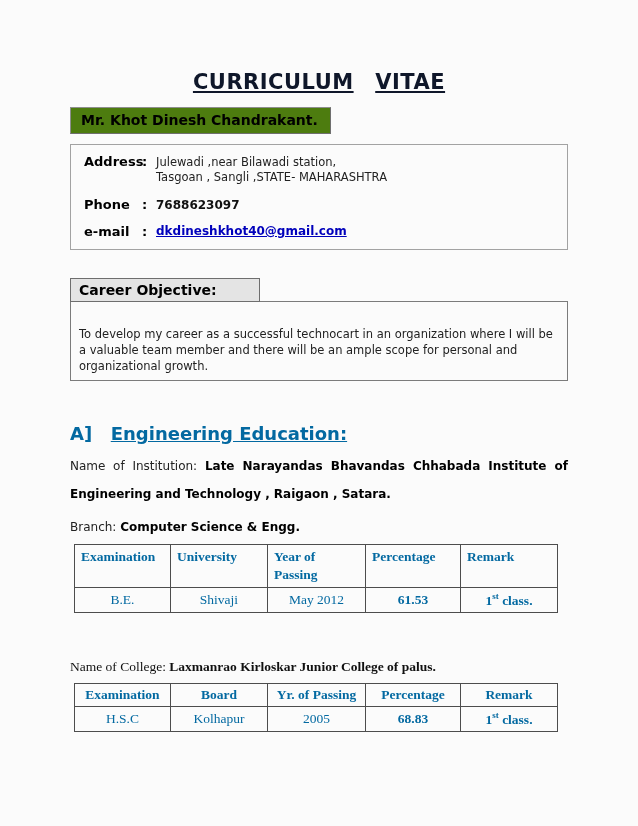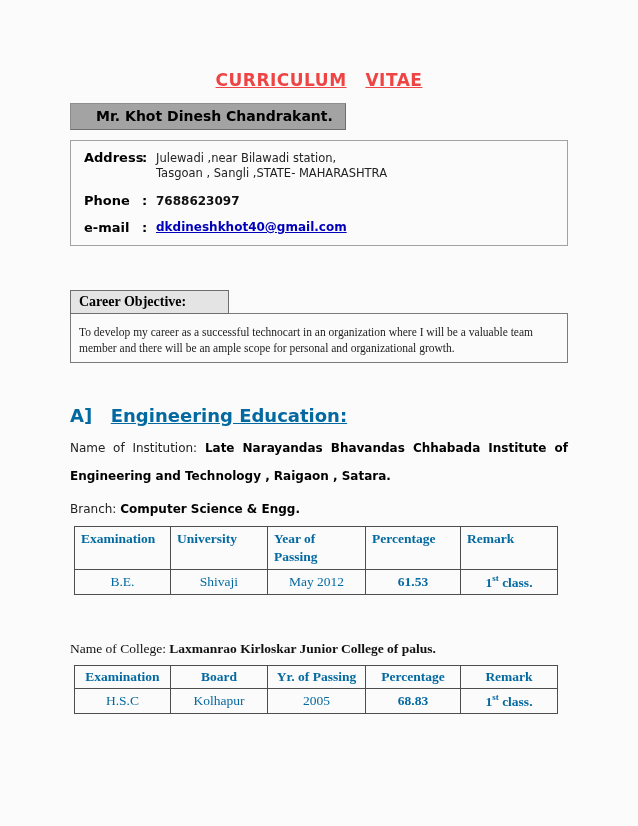--- a/index.html
+++ b/index.html
@@ -10,65 +10,65 @@
     background:#fbfbfb;
     overflow:hidden;
     font-family:"DejaVu Sans","Liberation Sans",sans-serif;
     color:#1a1a1a;
   }
   .content { padding:70px 70px 0 70px; width:638px; }
 
   
   .cv-title {
     text-align:center;
-    font-size:17px; font-weight:bold; letter-spacing:0.5px;
-    color:#ef4444;
+    font-size:21px; font-weight:bold; letter-spacing:0.5px;
+    color:#0f172a;
   }
   .cv-title .w { text-decoration:underline; }
 
   
   .name-box {
     display:inline-block;
     margin-top:13px;
-    background:#a3a3a3;
+    background:#4d7c0f;
     border:1px solid #8e8e8e;
     border-right-color:#6f6f6f; border-bottom-color:#6f6f6f;
-    padding:4px 12px 5px 25px;
+    padding:4px 12px 5px 10px;
     font-size:14px; font-weight:bold; color:#000;
   }
 
   
   .contact-box {
     margin-top:10px;
     width:498px;
     border:1px solid #a2a2a2;
     padding:9px 10px 10px 13px;
   }
   .c-row { display:flex; align-items:flex-start; font-size:13px; }
   .c-row + .c-row { margin-top:12px; }
   .c-lbl { width:58px; font-weight:bold; color:#000; flex:none; }
   .c-colon { width:14px; font-weight:bold; color:#000; flex:none; }
   .c-val { font-size:11.5px; line-height:15px; padding-top:1px; color:#222; }
   .c-val-strong { font-size:12px; font-weight:bold; padding-top:1px; color:#111; }
   .email-link { font-size:12px; font-weight:bold; text-decoration:underline; cursor:pointer; }
 
   
-  .career { margin-top:44px;font-family:Liberation Serif, serif; }
+  .career { margin-top:28px; }
   .career-label-box {
     display:inline-block; position:relative; z-index:2;
     background:#e4e4e4;
     border:1px solid #6e6e6e;
     margin-bottom:-1px;
     padding:3px 42px 3px 8px;
     font-size:14px; font-weight:bold; color:#000;
   }
   .career-text-box {
     width:498px;
     border:1px solid #7b7b7b;
-    padding:10px 8px 6px 8px;
+    padding:24px 8px 6px 8px;
     font-size:11.5px; line-height:16px; color:#222;
   }
 
   
   .section-a { margin-top:42px; }
   .section-b { margin-top:46px; }
   .sec-heading { font-size:18px; font-weight:bold; color:#0369a1; }
   .sec-heading .u { text-decoration:underline; }
   .sp { display:inline-block; width:6px; }
 

